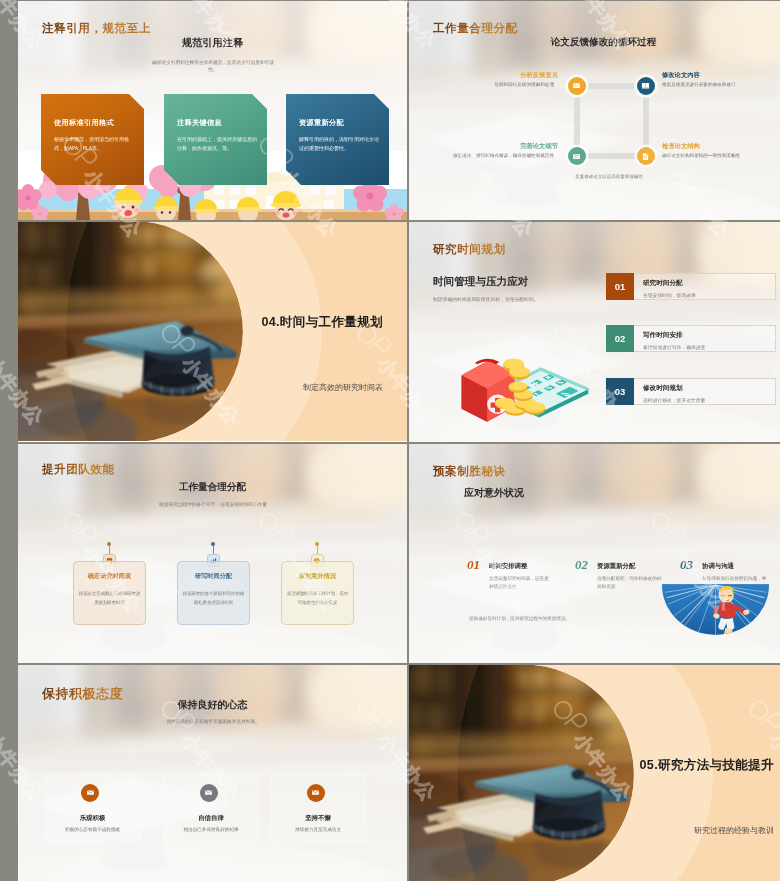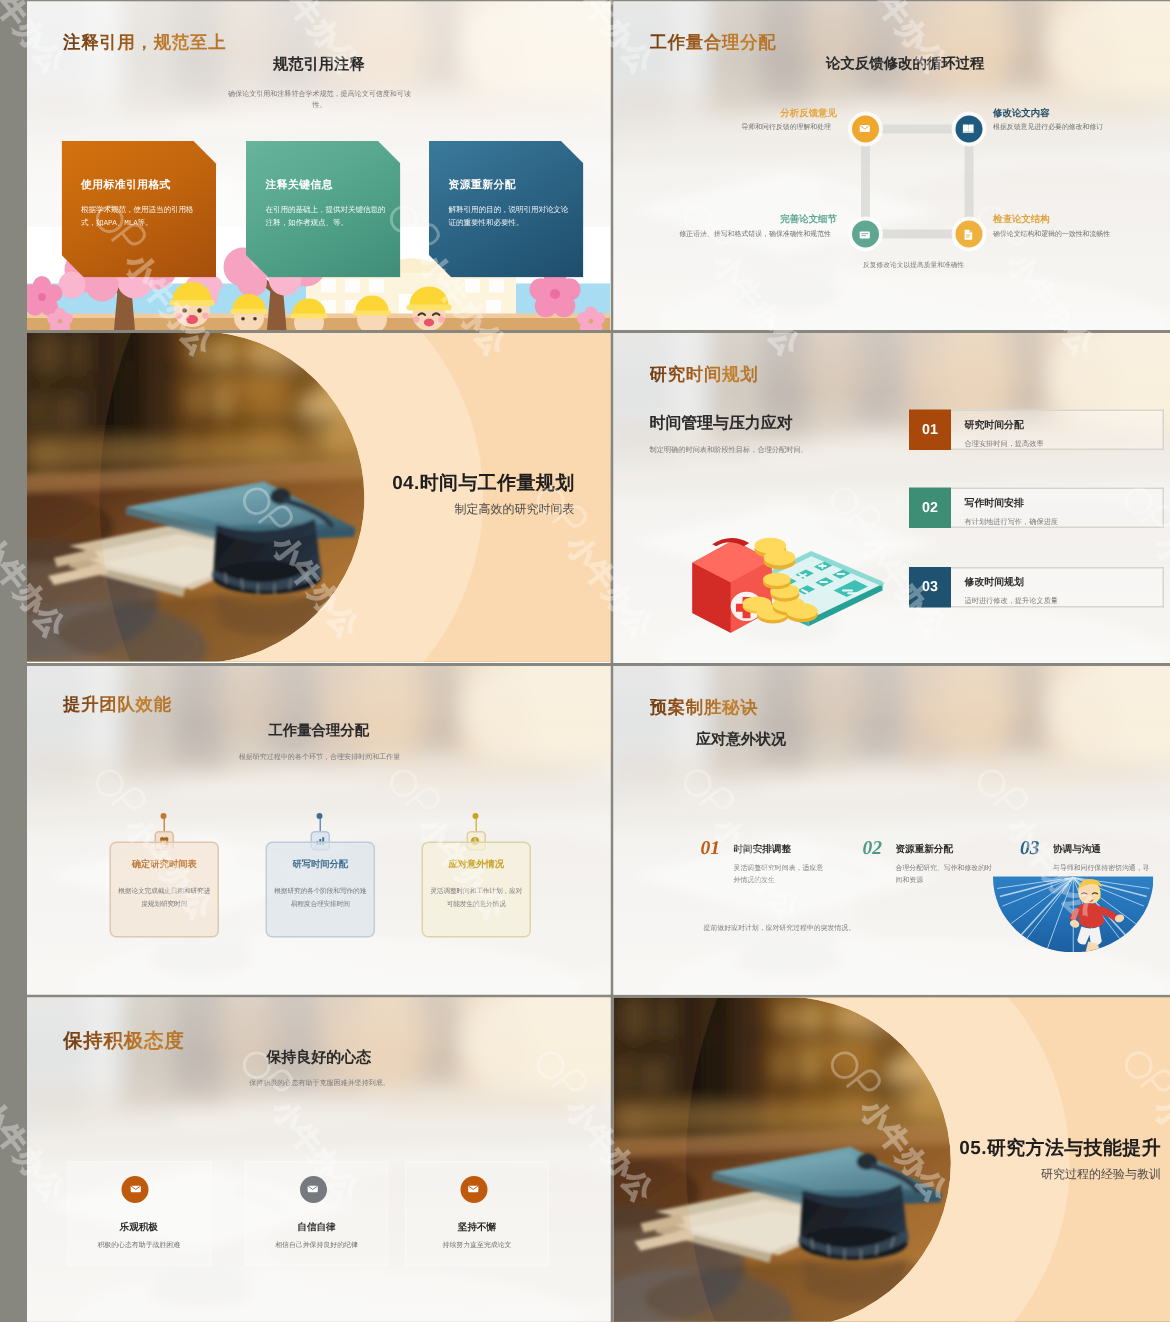--- a/index.html
+++ b/index.html
@@ -61,21 +61,21 @@
     box-shadow: 0 0 0 2.6px rgba(255,255,255,.80); }
   .sl2-bar { position:absolute; background:#D9D9D6; opacity:.85; }
   .sl2-lbl { position:absolute; font-size:6.3px; font-weight:700; white-space:nowrap; }
   .sl2-txt { position:absolute; font-size:4.6px; color:#6F6F6F; line-height:1.7; }
   .sl2-foot { position:absolute; font-size:4.5px; color:#7b7b7b; text-align:center; }
 
   
   .sec-photo { position:absolute; inset:0; }
   .sec-overlay { position:absolute; inset:0; }
   .sec-title { position:absolute; font-weight:700; color:#1E1E1E; white-space:nowrap; }
-  .sec-sub { position:absolute; color:#4A4A4A; white-space:nowrap; }
+  .sec-sub { position:absolute; color:#4A4A4A; white-space:nowrap;margin-top:48px; }
   .sl4-item { position:absolute; display:flex; align-items:stretch; }
   .sl4-num { width:28px; display:flex; align-items:center; justify-content:center;
     color:#fff; font-size:9.5px; font-weight:700; font-family:"Liberation Sans",sans-serif; }
   .sl4-body { flex:1; background:rgba(255,255,255,.30); border:.6px solid #D8D5D0; border-left:none;
     padding:4.5px 0 0 9px; }
   .sl4-t { font-size:6.6px; font-weight:700; color:#2E2E2E; margin-bottom:4px; }
   .sl4-x { font-size:4.8px; color:#7A7A7A; }
   .sl5-card { position:absolute; border-radius:4.5px; text-align:center; padding-top:10px; }
   .sl5-ct { font-size:6.2px; font-weight:700; margin-bottom:9px; }
   .sl5-cx { font-size:4.5px; color:#7a7a7a; line-height:1.9; padding:0 3px; letter-spacing:-.12px; }

